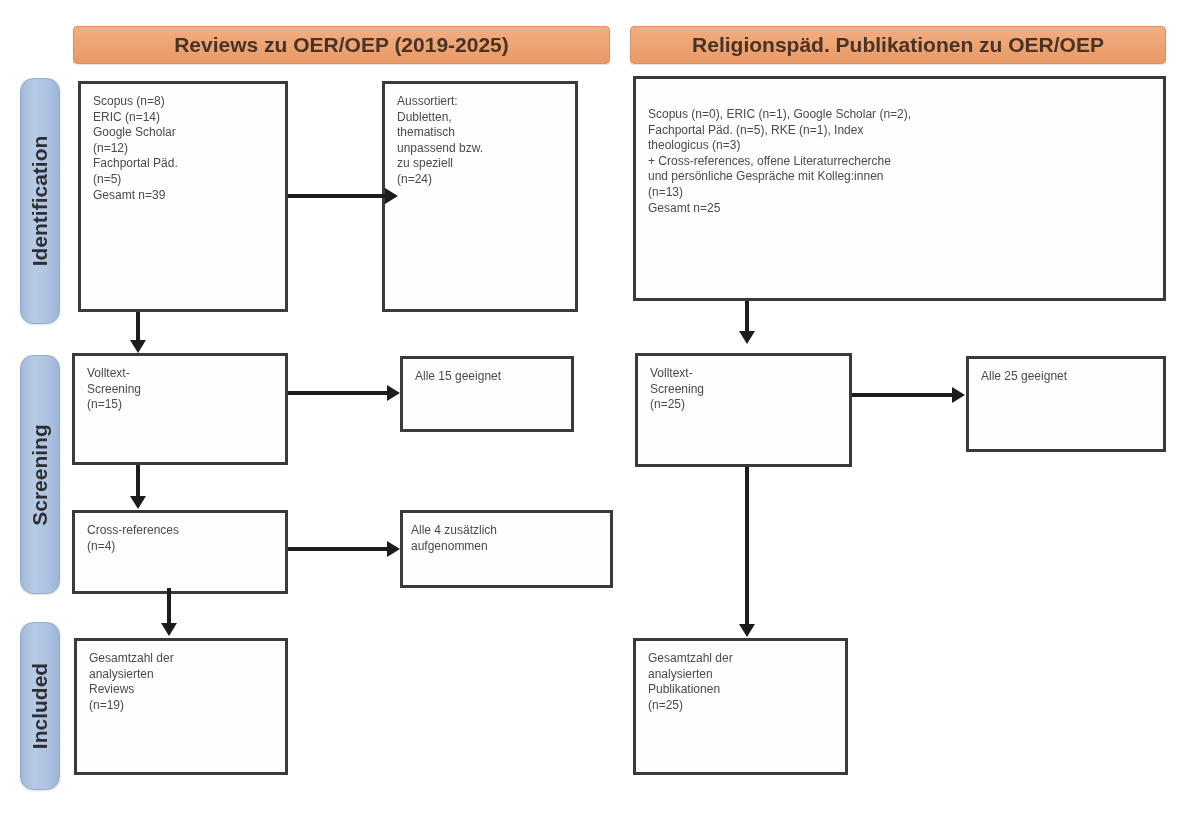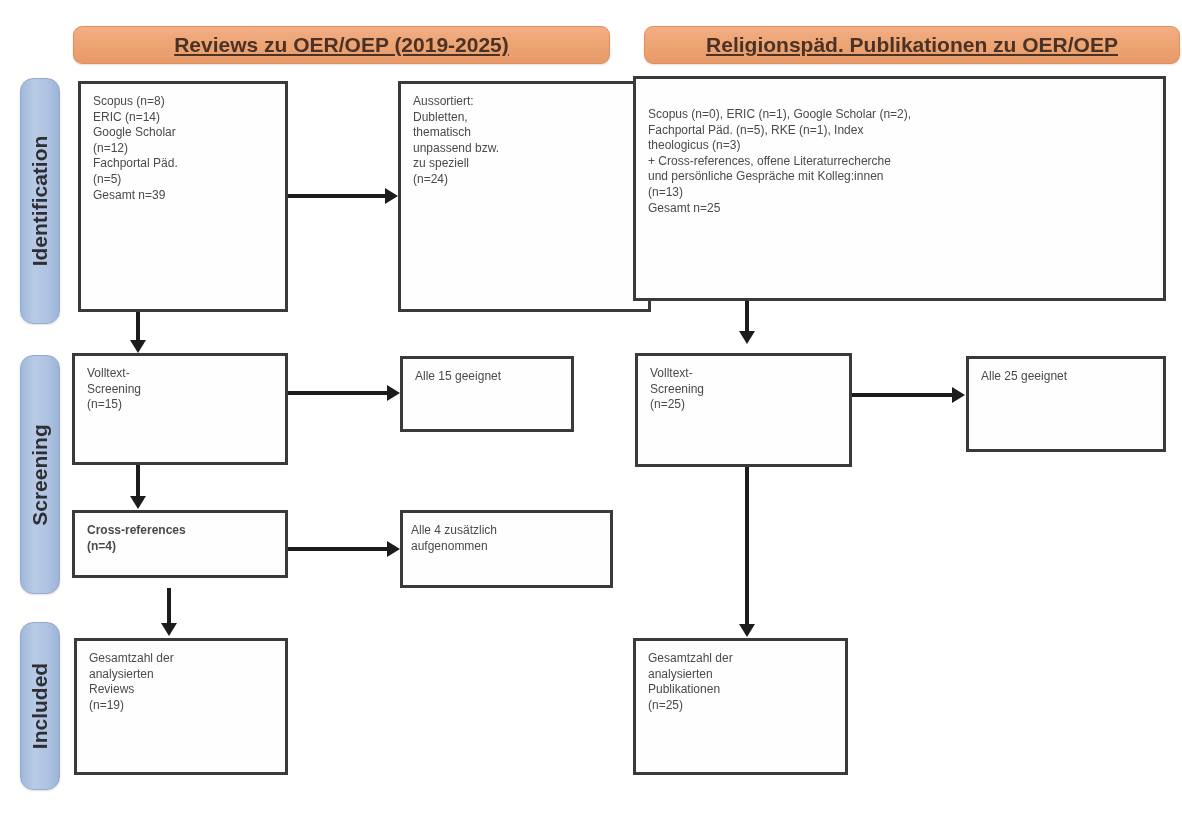--- a/index.html
+++ b/index.html
@@ -29,27 +29,26 @@
     font-weight:bold;
     color:#2f2f33;
     letter-spacing:0px;
   }
 
   
   .col-header{
     position:absolute;
     background:linear-gradient(to bottom,#f3ae84 0%,#eda473 50%,#e89a68 100%);
     border:1px solid #dd9060;
-    border-radius:9px;
+    border-radius:4px;
     box-shadow:0 1px 2px rgba(0,0,0,0.13);
     display:flex;align-items:center;justify-content:center;
     font-size:21px;font-weight:bold;color:#4a3226;
     text-align:center;
     box-sizing:border-box;
-    text-decoration:underline;
   }
 
   
   .box{
     position:absolute;
     background:#fefefe;
     border:3px solid #3a3a3a;
     box-sizing:border-box;
     padding:10px 12px 6px 12px;
     font-size:12px;
@@ -90,33 +89,33 @@
   </div>
 
   <div class="stage-bar" style="left:20px;top:622px;width:38px;height:166px;">
     <span>Included</span>
   </div>
 
   <div class="col-header" style="left:73px;top:26px;width:537px;height:38px;">
     <span>Reviews zu OER/OEP (2019-2025)</span>
   </div>
 
-  <div class="col-header" style="left:630px;top:26px;width:536px;height:38px;margin-left:14px;">
+  <div class="col-header" style="left:630px;top:26px;width:536px;height:38px;">
     <span>Religionspäd. Publikationen zu OER/OEP</span>
   </div>
 
   <div class="box" style="left:78px;top:81px;width:210px;height:231px;">Scopus (n=8)
 ERIC (n=14)
 Google Scholar
 (n=12)
 Fachportal Päd.
 (n=5)
 Gesamt n=39</div>
 
-  <div class="box" style="left:398px;top:81px;width:253px;height:231px;">Aussortiert:
+  <div class="box" style="left:382px;top:81px;width:196px;height:231px;">Aussortiert:
 Dubletten,
 thematisch
 unpassend bzw.
 zu speziell
 (n=24)</div>
 
   <div class="hline" style="left:288px;top:194px;width:97px;"></div>
   <div class="arrow-right" style="left:385px;top:188px;"></div>
 
   <div class="vline" style="left:136px;top:312px;height:30px;"></div>
@@ -127,21 +126,21 @@
 (n=15)</div>
 
   <div class="box" style="left:400px;top:356px;width:174px;height:76px;">Alle 15 geeignet</div>
 
   <div class="hline" style="left:288px;top:391px;width:99px;"></div>
   <div class="arrow-right" style="left:387px;top:385px;"></div>
 
   <div class="vline" style="left:136px;top:465px;height:32px;"></div>
   <div class="arrow-down" style="left:130px;top:496px;"></div>
 
-  <div class="box" style="left:72px;top:510px;width:216px;height:68px;font-weight:bold;">Cross-references
+  <div class="box" style="left:72px;top:510px;width:216px;height:84px;">Cross-references
 (n=4)</div>
 
   <div class="box" style="left:400px;top:510px;width:213px;height:78px;padding-left:8px;">Alle 4 zusätzlich
 aufgenommen</div>
 
   <div class="hline" style="left:288px;top:547px;width:99px;"></div>
   <div class="arrow-right" style="left:387px;top:541px;"></div>
 
   <div class="vline" style="left:167px;top:588px;height:36px;"></div>
   <div class="arrow-down" style="left:161px;top:623px;"></div>

